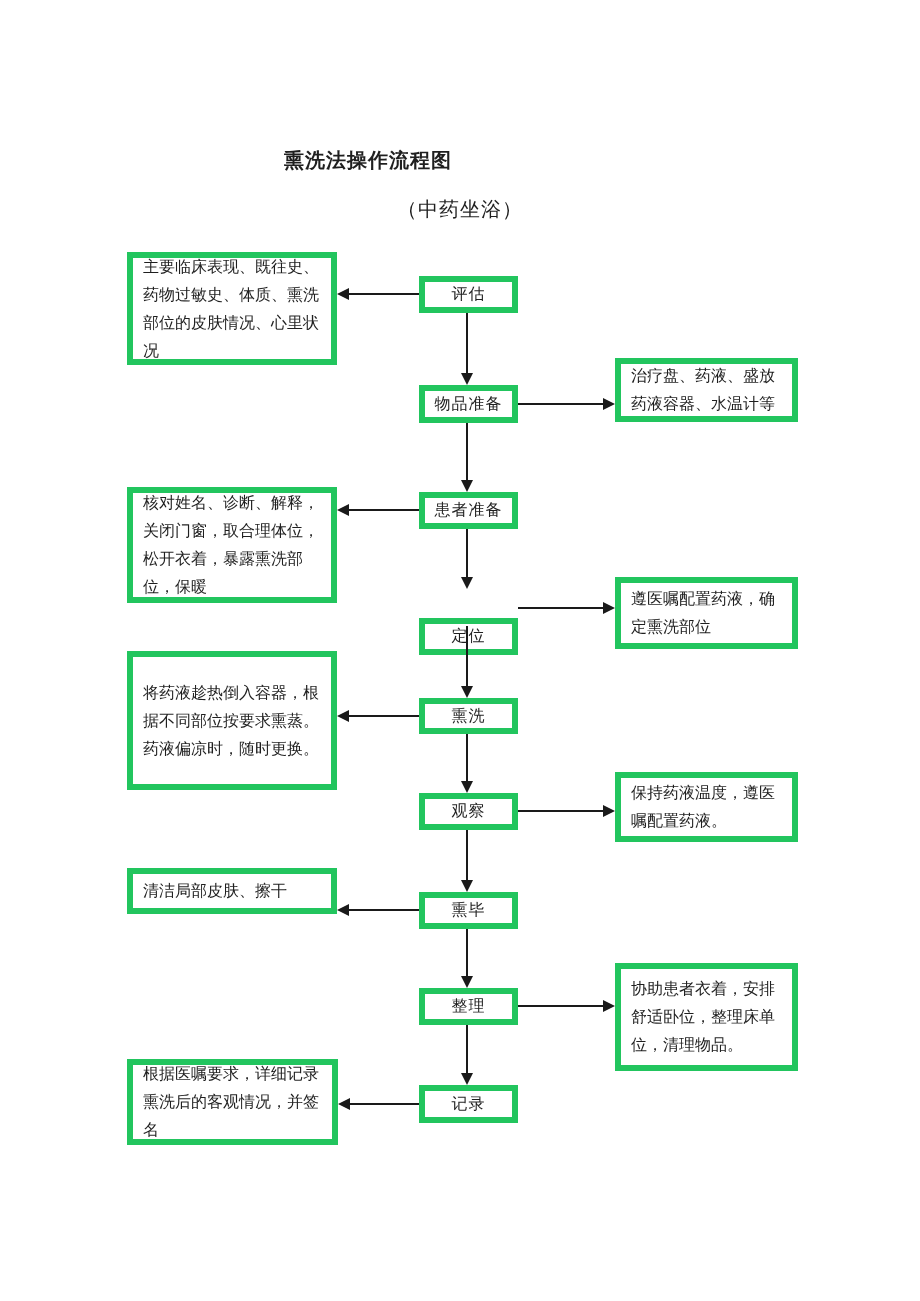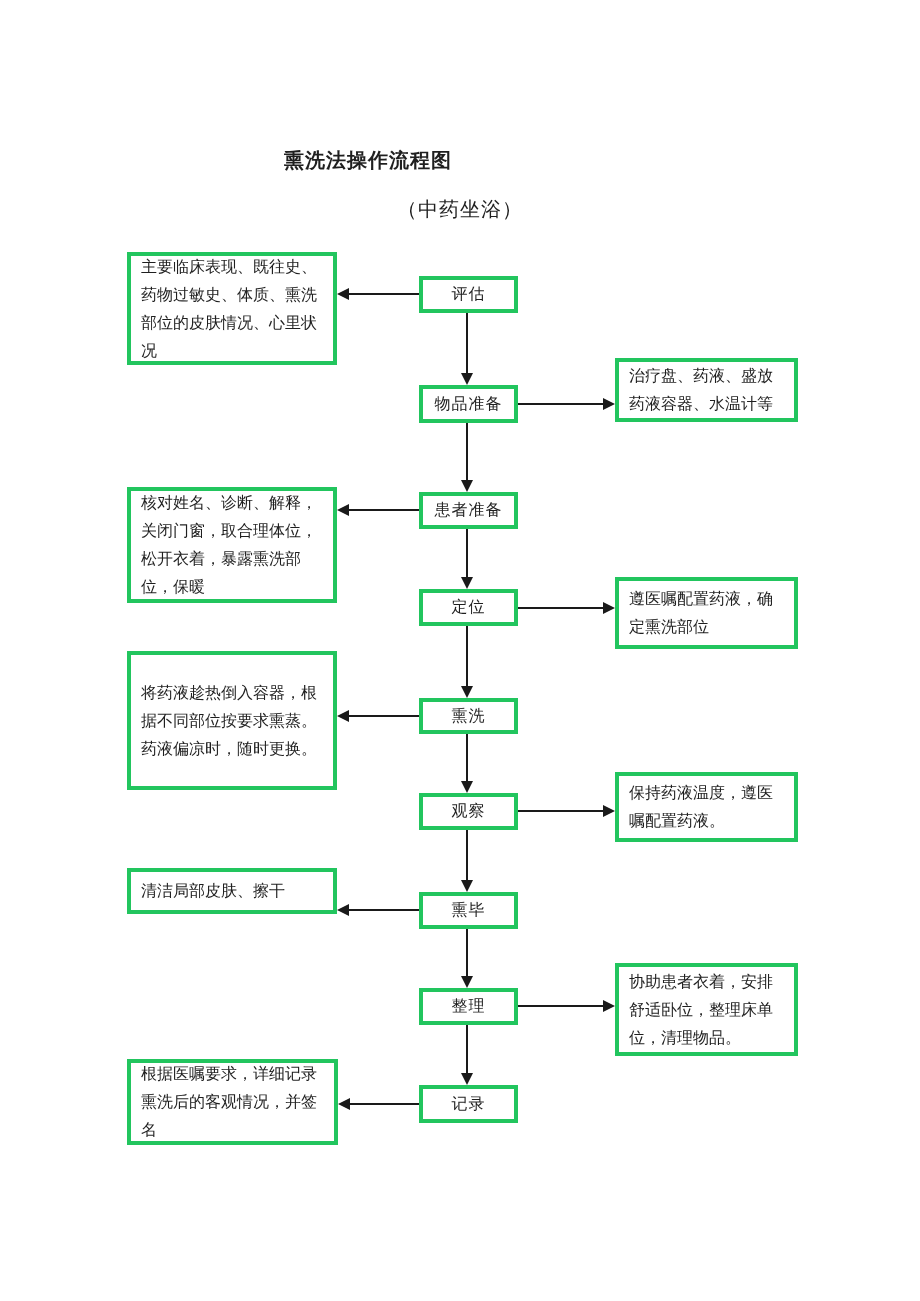--- a/index.html
+++ b/index.html
@@ -11,21 +11,21 @@
   .title {
     position:absolute; top:147px; left:0; width:736px;
     text-align:center; font-size:20px; font-weight:bold; letter-spacing:1px;
   }
   .subtitle {
     position:absolute; top:196px; left:0; width:920px;
     text-align:center; font-size:20px; letter-spacing:1px;
   }
   .box {
     position:absolute; box-sizing:border-box;
-    border:4px solid #22c55e; background:#ffffff;
+    border:6px solid #22c55e; background:#ffffff;
     display:flex; align-items:center;
   }
   .step {
     left:419px; width:99px; justify-content:center;
     font-size:16px; letter-spacing:1px; text-align:center;
   }
   .note {
     font-size:16px; line-height:28px; padding:2px 10px;
   }
   .note.left-col  { left:127px; width:210px; }
@@ -42,37 +42,37 @@
 <body>
 
 <div class="page">
 
   <div class="title">熏洗法操作流程图</div>
   <div class="subtitle">（中药坐浴）</div>
 
   <div class="box step" style="top:276px;height:37px">评估</div>
   <div class="box step" style="top:385px;height:38px">物品准备</div>
   <div class="box step" style="top:492px;height:37px">患者准备</div>
-  <div class="box step" style="top:589px;height:37px">定位</div>
+  <div class="box step" style="top:618px;height:37px">定位</div>
   <div class="box step" style="top:698px;height:36px">熏洗</div>
   <div class="box step" style="top:793px;height:37px">观察</div>
   <div class="box step" style="top:892px;height:37px">熏毕</div>
   <div class="box step" style="top:988px;height:37px">整理</div>
   <div class="box step" style="top:1085px;height:38px">记录</div>
 
   <div class="box note left-col" style="top:252px;height:113px">主要临床表现、既往史、药物过敏史、体质、熏洗部位的皮肤情况、心里状况</div>
   <div class="box note left-col" style="top:487px;height:116px">核对姓名、诊断、解释，关闭门窗，取合理体位，松开衣着，暴露熏洗部位，保暖</div>
   <div class="box note left-col" style="top:651px;height:139px">将药液趁热倒入容器，根据不同部位按要求熏蒸。药液偏凉时，随时更换。</div>
   <div class="box note left-col" style="top:868px;height:46px">清洁局部皮肤、擦干</div>
   <div class="box note left-col" style="top:1059px;height:86px;width:211px">根据医嘱要求，详细记录熏洗后的客观情况，并签名</div>
 
   <div class="box note right-col" style="top:358px;height:64px">治疗盘、药液、盛放药液容器、水温计等</div>
   <div class="box note right-col" style="top:577px;height:72px">遵医嘱配置药液，确定熏洗部位</div>
   <div class="box note right-col" style="top:772px;height:70px">保持药液温度，遵医嘱配置药液。</div>
-  <div class="box note right-col" style="top:963px;height:93px">协助患者衣着，安排舒适卧位，整理床单位，清理物品。</div>
+  <div class="box note right-col" style="top:963px;height:108px">协助患者衣着，安排舒适卧位，整理床单位，清理物品。</div>
 
   <div class="line vline" style="top:313px;height:61px"></div>
   <div class="ah ah-down" style="top:373px"></div>
   <div class="line vline" style="top:423px;height:58px"></div>
   <div class="ah ah-down" style="top:480px"></div>
   <div class="line vline" style="top:529px;height:49px"></div>
   <div class="ah ah-down" style="top:577px"></div>
   <div class="line vline" style="top:626px;height:61px"></div>
   <div class="ah ah-down" style="top:686px"></div>
   <div class="line vline" style="top:734px;height:48px"></div>

